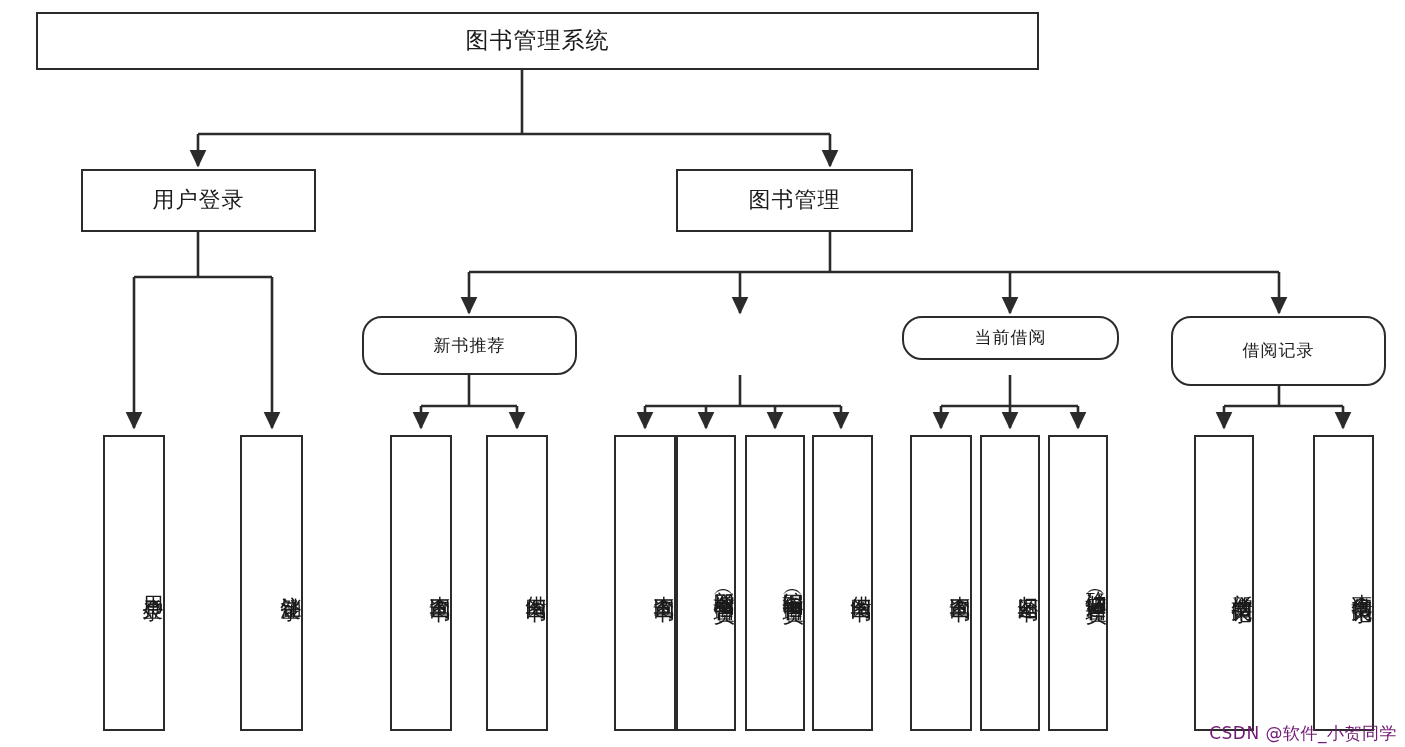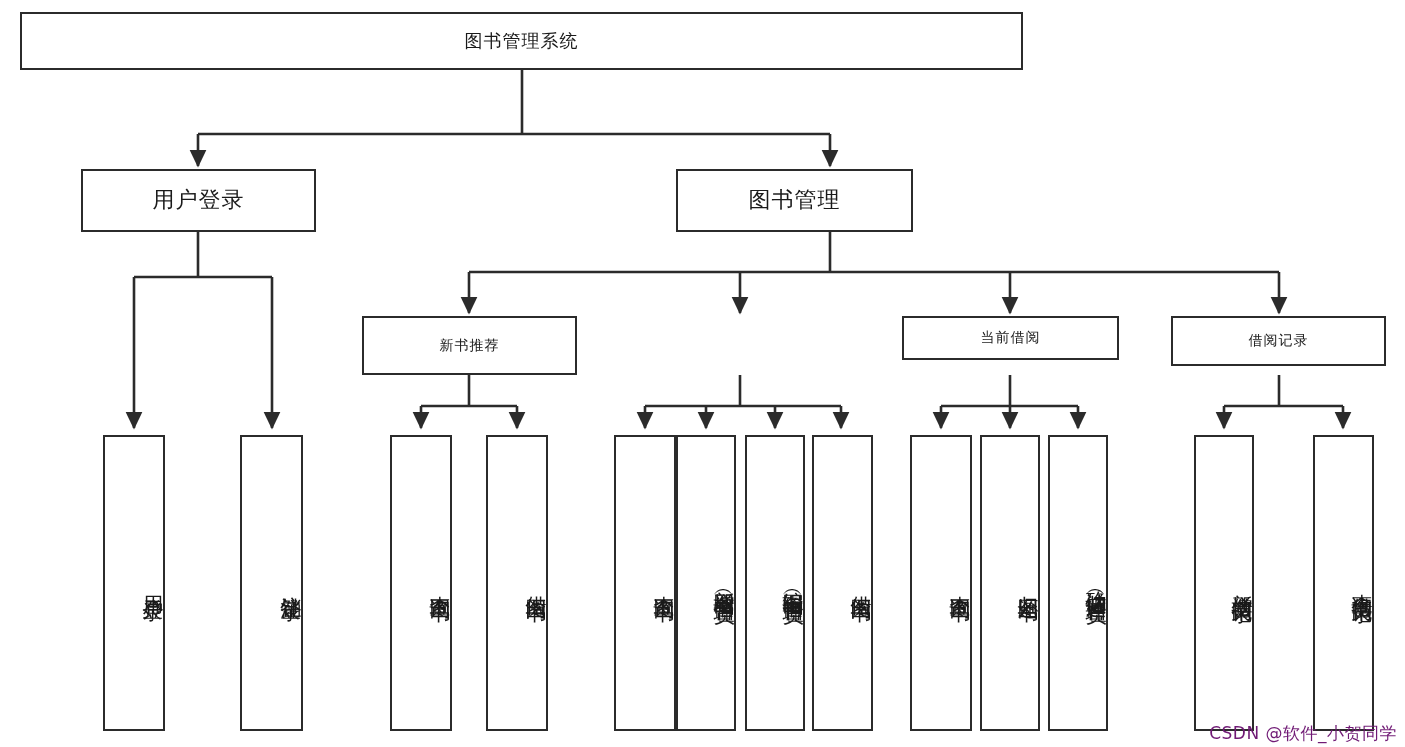--- a/index.html
+++ b/index.html
@@ -29,30 +29,32 @@
     background:#ffffff;
     border:2.5px solid #2b2b2b;
     display:flex;
     align-items:center;
     justify-content:center;
     color:#1a1a1a;
     text-align:center;
     line-height:1.12;
   }
   .node.root{
-    font-size:18px;
+    font-size:23px;
     letter-spacing:1px;
+    margin-left:16px;
   }
   .node.lvl2{
     font-size:22px;
     letter-spacing:1px;
   }
   .node.lvl3{
-    font-size:14px;
+    font-size:17px;
     letter-spacing:1px;
+    border-radius:20px;
   }
   
   .node.leaf{
     font-size:21px;
     writing-mode:vertical-rl;
     text-orientation:upright;
     letter-spacing:2px;
     line-height:1;
     padding-top:6px;
     padding-bottom:6px;
@@ -148,21 +150,21 @@
 
   <div class="node lvl3" style="left:362px; top:316px; width:215px; height:59px;">
     <span>新书推荐</span>
   </div>
 
 
   <div class="node lvl3" style="left:902px; top:316px; width:217px; height:44px;">
     <span>当前借阅</span>
   </div>
 
-  <div class="node lvl3" style="left:1171px; top:316px; width:215px; height:50px;text-align:center;">
+  <div class="node lvl3" style="left:1171px; top:316px; width:215px; height:70px;text-align:center;">
     <span>借阅记录</span>
   </div>
 
   <div class="node leaf" style="left:103px; top:435px; width:62px; height:296px;">
     <span class="leaf-label">用户登录</span>
   </div>
 
   <div class="node leaf" style="left:240px; top:435px; width:63px; height:296px;">
     <span class="leaf-label">注销登录</span>
   </div>

